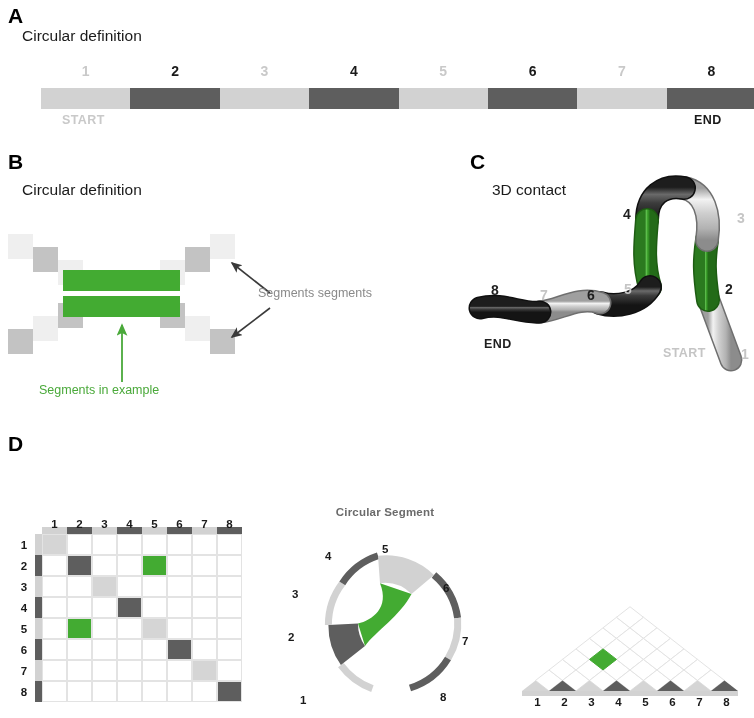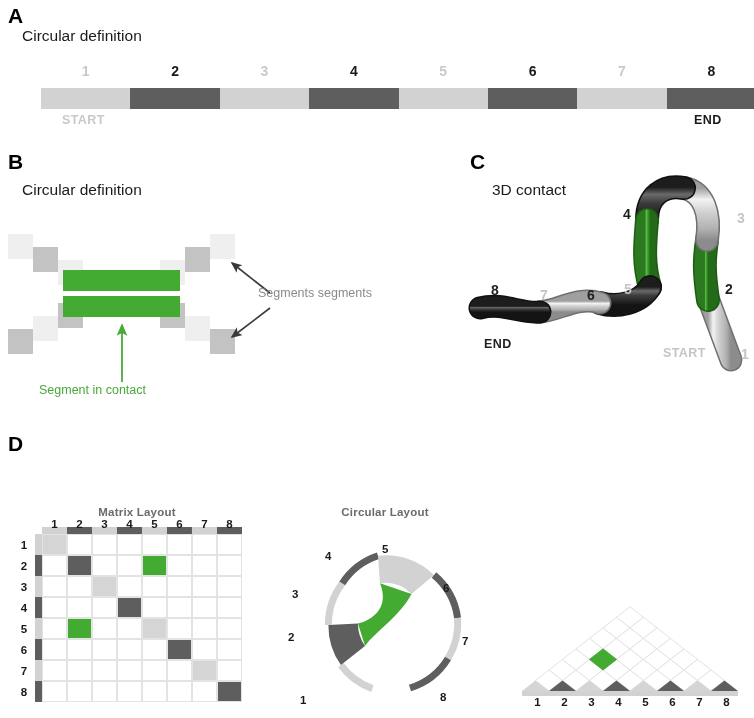--- a/index.html
+++ b/index.html
@@ -141,21 +141,21 @@
   <div class="b-ann" style="left:258px;top:138px;">Segments segments</div>
 
   <svg width="40" height="66" style="position:absolute;left:102px;top:172px;">
     <defs>
       <marker id="arrHeadGreen" markerWidth="9" markerHeight="9" refX="6" refY="3" orient="auto" markerUnits="strokeWidth">
         <path d="M0,0 L7,3 L0,6 L1.6,3 z" fill="#4aa93a"></path>
       </marker>
     </defs>
     <line x1="20" y1="62" x2="20" y2="5" stroke="#4aa93a" stroke-width="1.8" marker-end="url(#arrHeadGreen)"></line>
   </svg>
-  <div class="b-ann-green" style="left:39px;top:235px;">Segment in contact</div>
+  <div class="b-ann-green" style="left:39px;top:235px;">Segments in example</div>
 </div>
 
 <div id="panelC">
   <div class="panel-letter" style="left:10px;top:2px;">C</div>
   <div class="panel-title" style="left:32px;top:33px;">3D contact</div>
 
   <svg width="294" height="250" style="position:absolute;left:0;top:0;">
     <defs>
       <linearGradient id="gLight" x1="0" y1="0" x2="0" y2="1">
         <stop offset="0%" stop-color="#9f9f9f"></stop>
@@ -228,21 +228,20 @@
   <div class="c-num even" style="left:31px;top:134px;">8</div>
   <div class="c-num odd" style="left:281px;top:198px;">1</div>
 
   <div class="c-cap" style="left:24px;top:189px;color:#1f1f1f;">END</div>
   <div class="c-cap" style="left:203px;top:198px;color:#c5c5c5;">START</div>
 </div>
 
 <div id="panelD">
   <div class="panel-letter" style="left:8px;top:2px;">D</div>
 
-  <div class="sub-title" style="left:22px;top:76px;width:230px;">Matrix Layout</div>
   <div id="matrix" style="width:200px;height:170px;">
 
     <div class="mx-strip" style="left:0px;top:-7px;width:25px;height:7px;background:#d2d2d2;"></div>
     <div class="mx-strip" style="left:25px;top:-7px;width:25px;height:7px;background:#5e5e5e;"></div>
     <div class="mx-strip" style="left:50px;top:-7px;width:25px;height:7px;background:#d2d2d2;"></div>
     <div class="mx-strip" style="left:75px;top:-7px;width:25px;height:7px;background:#5e5e5e;"></div>
     <div class="mx-strip" style="left:100px;top:-7px;width:25px;height:7px;background:#d2d2d2;"></div>
     <div class="mx-strip" style="left:125px;top:-7px;width:25px;height:7px;background:#5e5e5e;"></div>
     <div class="mx-strip" style="left:150px;top:-7px;width:25px;height:7px;background:#d2d2d2;"></div>
     <div class="mx-strip" style="left:175px;top:-7px;width:25px;height:7px;background:#5e5e5e;"></div>
@@ -335,21 +334,21 @@
       <div class="mx-cell" style="left: 0px; top: 147px; width: 25px; height: 21px; background: rgb(255, 255, 255);"></div>
       <div class="mx-cell" style="left: 25px; top: 147px; width: 25px; height: 21px; background: rgb(255, 255, 255);"></div>
       <div class="mx-cell" style="left: 50px; top: 147px; width: 25px; height: 21px; background: rgb(255, 255, 255);"></div>
       <div class="mx-cell" style="left: 75px; top: 147px; width: 25px; height: 21px; background: rgb(255, 255, 255);"></div>
       <div class="mx-cell" style="left: 100px; top: 147px; width: 25px; height: 21px; background: rgb(255, 255, 255);"></div>
       <div class="mx-cell" style="left: 125px; top: 147px; width: 25px; height: 21px; background: rgb(255, 255, 255);"></div>
       <div class="mx-cell" style="left: 150px; top: 147px; width: 25px; height: 21px; background: rgb(255, 255, 255);"></div>
       <div class="mx-cell" style="left: 175px; top: 147px; width: 25px; height: 21px; background: rgb(94, 94, 94);"></div>
     </div>
 
-  <div class="sub-title" style="left:270px;top:76px;width:230px;">Circular Layout</div>
+  <div class="sub-title" style="left:270px;top:76px;width:230px;">Circular Segment</div>
 
   <svg width="230" height="190" style="position:absolute;left:272px;top:98px;">
 
     <path d="M 100.4 160.6 A 68 68 0 0 1 68.9 137.1" stroke="#d2d2d2" stroke-width="7" fill="none" stroke-linecap="butt"></path>
 
     <path d="M 68.9 137.1 A 68 68 0 0 1 56.4 97.0 L 86.0 95.6 A 38 38 0 0 0 93.0 118.0 Z" fill="#5e5e5e"></path>
 
     <path d="M 56.4 97.0 A 68 68 0 0 1 70.3 55.3" stroke="#d2d2d2" stroke-width="7" fill="none"></path>
 
     <path d="M 70.3 55.3 A 68 68 0 0 1 106.0 27.8" stroke="#5e5e5e" stroke-width="7" fill="none"></path>

